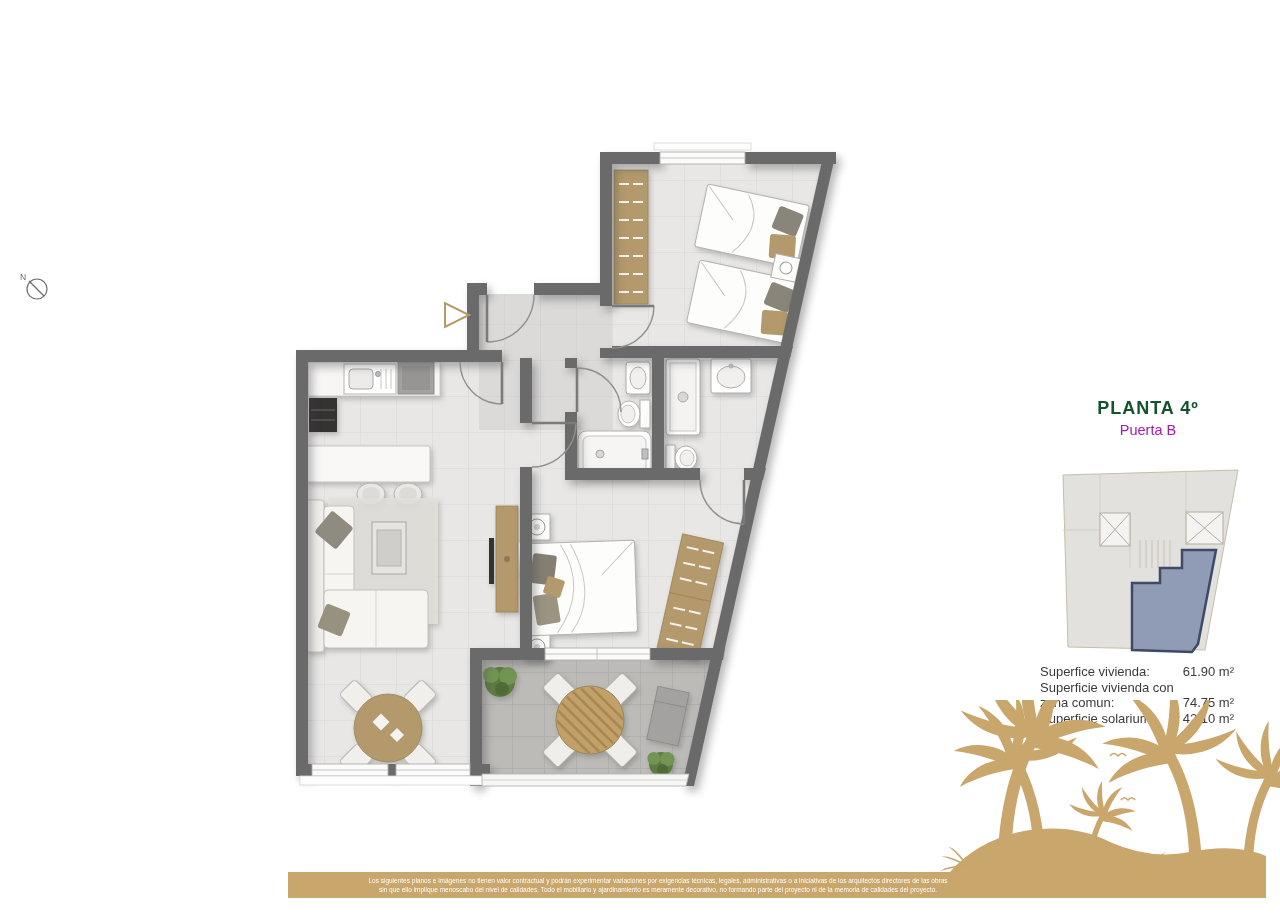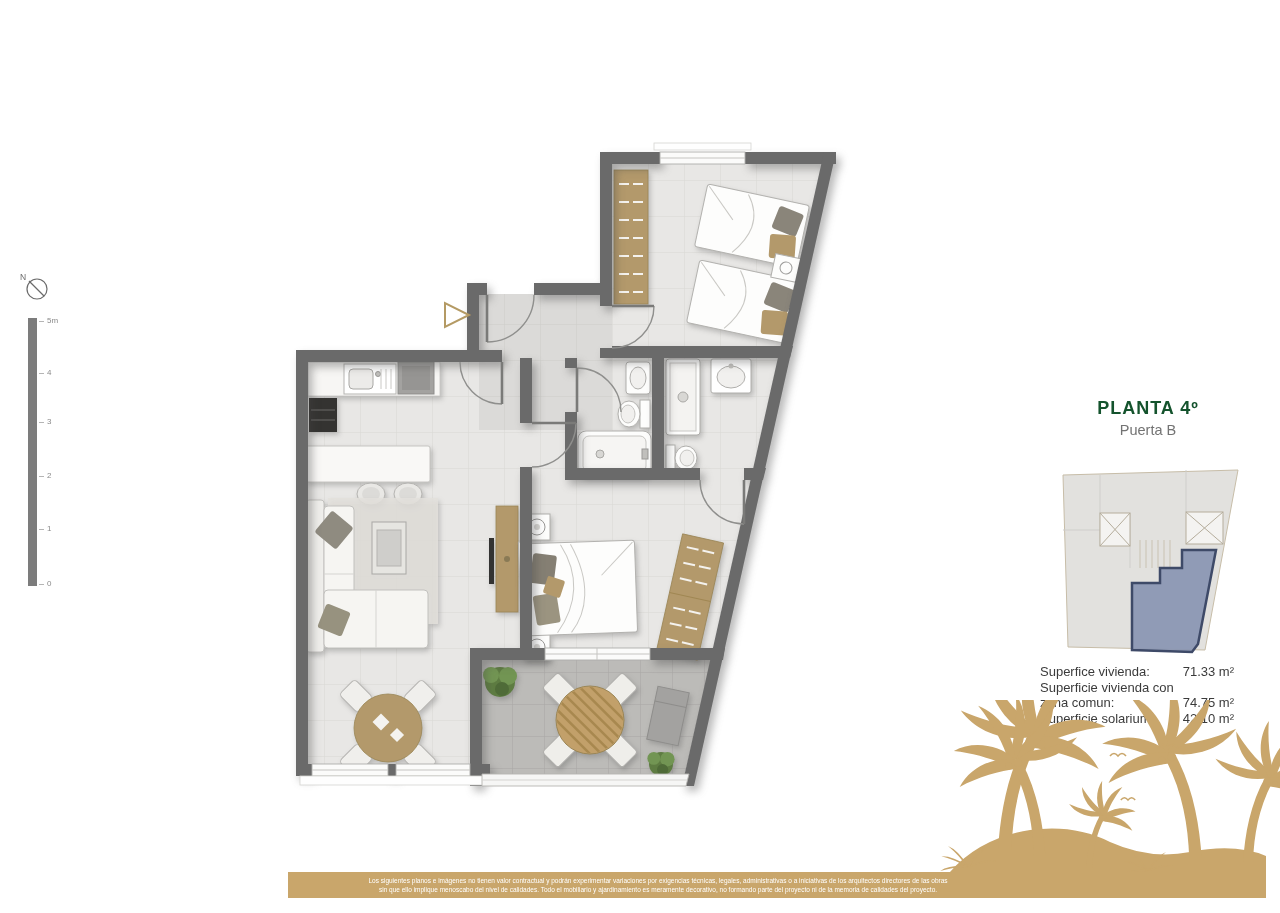--- a/index.html
+++ b/index.html
@@ -8,21 +8,21 @@
   
   .compass{position:absolute;left:14px;top:268px;width:44px;height:40px;}
   .scalebar{position:absolute;left:24px;top:316px;width:60px;height:290px;}
   .scalebar .bar{position:absolute;left:4px;top:2px;width:9px;height:268px;background:#7c7c7c;}
   .scalebar .barhi{position:absolute;left:13px;top:2px;width:2px;height:268px;background:#fff;}
   .scalebar .tick{position:absolute;left:15px;width:5px;height:1px;background:#b5b5b5;}
   .scalebar .lab{position:absolute;left:23px;font-size:8px;line-height:8px;color:#8a8a8a;}
   
   .titleblock{position:absolute;left:1040px;top:398px;width:216px;text-align:center;}
   .titleblock h1{margin:0;font-size:18px;font-weight:bold;letter-spacing:1px;color:#14532d;}
-  .titleblock h2{margin:3px 0 0 0;font-size:14.5px;font-weight:normal;color:#737373;}
+  .titleblock h2{margin:3px 0 0 0;font-size:14.5px;font-weight:normal;color:#a21caf;}
   .keyplan{position:absolute;left:1055px;top:460px;width:185px;height:200px;}
   .areas{position:absolute;left:1040px;top:664px;width:194px;font-size:13px;color:#3b3b3b;}
   .areas .row{display:flex;align-items:flex-end;line-height:15.5px;}
   .areas .lbl{flex:1 1 auto;padding-right:5px;}
   .areas .val{flex:0 0 auto;white-space:nowrap;}
   
   .footerbar{position:absolute;left:288px;top:872px;width:978px;height:26px;
              background:var(--sand,#c9a66b);}
   .footertext{position:absolute;left:30px;top:4px;width:680px;text-align:center;
               font-size:6.5px;line-height:9px;color:#fff;}
@@ -45,36 +45,20 @@
 <body>
 
 <div class="page">
 
   <svg class="compass" viewBox="0 0 44 40">
     <text x="6" y="12" font-size="8.5" fill="#6b6b6b">N</text>
     <circle cx="23" cy="21" r="10" fill="none" stroke="#6b6b6b" stroke-width="1.2"></circle>
     <line x1="15" y1="13" x2="30" y2="28" stroke="#6b6b6b" stroke-width="1.2"></line>
   </svg>
 
-  <div class="scalebar">
-    <div class="bar"></div>
-    <div class="barhi"></div>
-    <div class="tick" style="top:5px"></div>
-    <div class="tick" style="top:57px"></div>
-    <div class="tick" style="top:106px"></div>
-    <div class="tick" style="top:160px"></div>
-    <div class="tick" style="top:213px"></div>
-    <div class="tick" style="top:268px"></div>
-    <span class="lab" style="top:1px">5m</span>
-    <span class="lab" style="top:53px">4</span>
-    <span class="lab" style="top:102px">3</span>
-    <span class="lab" style="top:156px">2</span>
-    <span class="lab" style="top:209px">1</span>
-    <span class="lab" style="top:264px">0</span>
-  </div>
 
   <svg style="position:absolute;left:0;top:0" width="900" height="913" viewBox="0 0 900 913">
     <defs>
       <pattern id="gridI" width="36" height="36" patternUnits="userSpaceOnUse">
         <path d="M36 0H0V36" fill="none" stroke="#d8d7d4" stroke-width="1"></path>
       </pattern>
       <pattern id="gridT" width="32" height="32" patternUnits="userSpaceOnUse">
         <path d="M32 0H0V32" fill="none" stroke="#a7a6a3" stroke-width="1"></path>
       </pattern>
       <clipPath id="ttclip">
@@ -414,21 +398,21 @@
         <line x1="1164" y1="540" x2="1164" y2="568"></line>
           <line x1="1170" y1="540" x2="1170" y2="568"></line>
       </g>
     </g>
     <polygon points="1132,583 1160,583 1160,568 1182,568 1182,550 1216,550 1198,644 1192,652 1132,650" fill="#8793b1" fill-opacity="0.9" stroke="#3e4a68" stroke-width="2.5"></polygon>
   </svg>
 
   <div class="areas">
     <div class="row">
       <span class="lbl">Superfice vivienda:</span>
-      <span class="val">71.33 m²</span>
+      <span class="val">61.90 m²</span>
     </div>
     <div class="row">
       <span class="lbl">Superficie vivienda con zona comun:</span>
       <span class="val">74.75 m²</span>
     </div>
     <div class="row">
       <span class="lbl">Superficie solarium:</span>
       <span class="val">42.10 m²</span>
     </div>
   </div>

